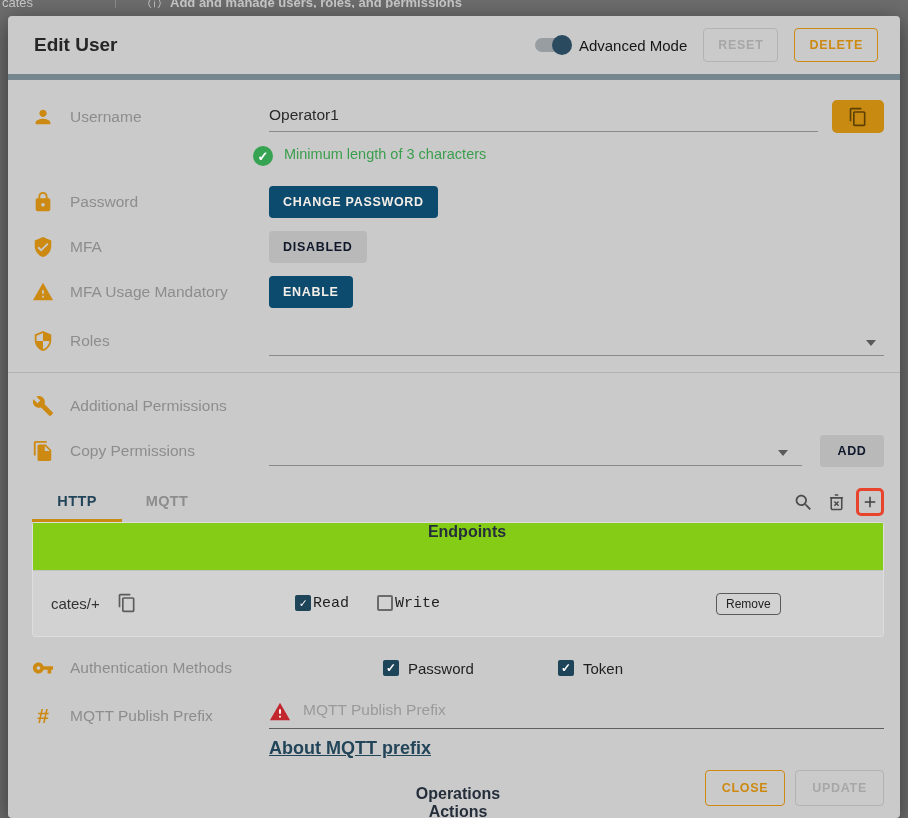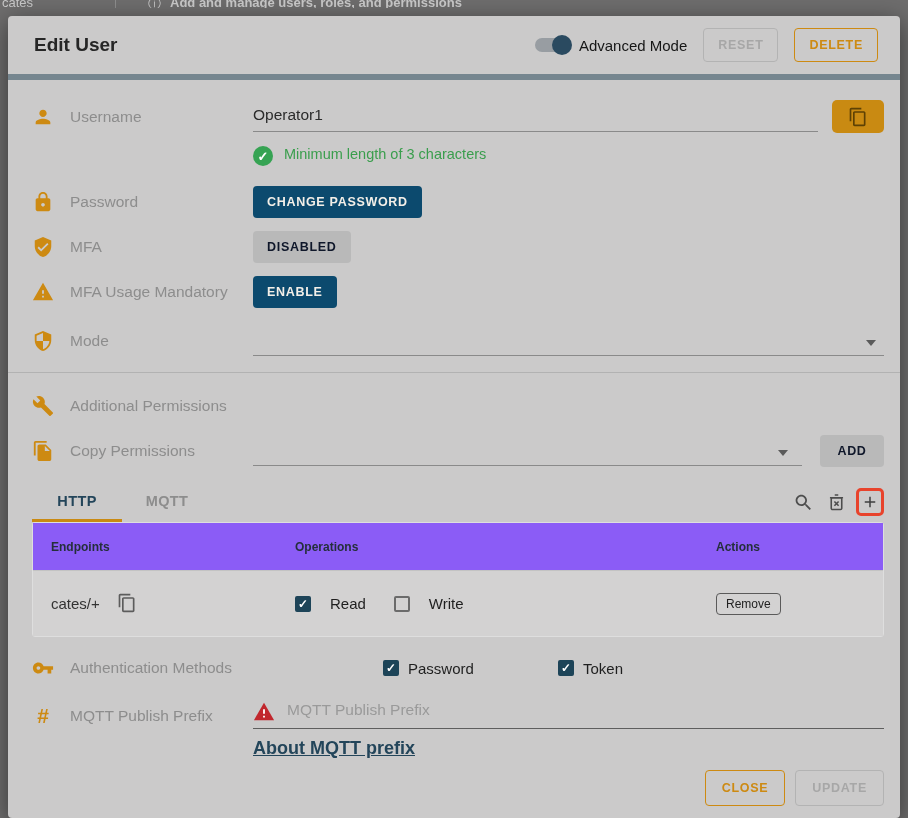--- a/index.html
+++ b/index.html
@@ -30,21 +30,21 @@
   .btn.gray-outline{color:#a7a7a7;border-color:#b3b3b3;}
   .btn.orange-outline{color:#cd8a12;border-color:#cd8a12;}
   .header-divider{height:6px;background:#76868f;flex-shrink:0;}
 
   
   .body{flex:1;display:flex;flex-direction:column;padding:20px 16px 12px 24px;overflow:hidden;}
   .row{display:flex;align-items:center;}
   .row-label{width:221px;display:flex;align-items:center;gap:16px;flex-shrink:0;color:#8d8d8d;font-size:15.5px;}
   .icon{width:22px;height:22px;color:#cd8a12;display:inline-flex;flex-shrink:0;}
   .icon svg{width:100%;height:100%;}
-  .row-field{flex:1;position:relative;}
+  .row-field{flex:1;position:relative;margin-left:16px;}
 
   .underline{border-bottom:1px solid #8a8a8a;display:flex;align-items:flex-end;}
   .text-input{width:100%;background:transparent;border:none;outline:none;font-family:inherit;
               font-size:15.5px;color:#2b2b2b;padding:4px 0 7px;}
   .text-input::placeholder{color:#9a9a9a;opacity:1;}
   .copy-btn{width:52px;height:33px;background:#c98a12;border:none;border-radius:5px;color:#5d4104;
             display:flex;align-items:center;justify-content:center;margin-left:14px;cursor:pointer;}
   .copy-btn svg{width:20px;height:20px;}
 
   .validation{margin:13px 0 0 221px;display:flex;align-items:flex-start;gap:11px;color:#3a9e4d;font-size:14.5px;}
@@ -68,31 +68,31 @@
   .tab.active{color:#23455a;border-bottom-color:#c98a12;}
   .tab-icons{margin-left:auto;display:flex;align-items:center;gap:7px;padding-bottom:6px;}
   .icon-btn{width:26px;height:26px;display:flex;align-items:center;justify-content:center;background:none;
             border:none;color:#4d4d4d;cursor:pointer;padding:0;}
   .icon-btn svg{width:21px;height:21px;}
   .icon-btn.add-box{border:3px solid #e8432c;border-radius:5px;width:28px;height:28px;color:#3f3f3f;}
   .icon-btn.add-box svg{width:18px;height:18px;}
 
   
   .perm-table{border:1px solid #dedede;border-radius:3px;flex-shrink:0;}
-  .thead{display:flex;align-items:center;background:#8b5cf6;height:47px;font-weight:bold;color:#252f3b;font-size:12px;}
+  .thead{display:flex;align-items:center;background:#84cc16;height:47px;font-weight:bold;color:#252f3b;font-size:16px;flex-direction:column;}
   .tcol1{flex:0 0 262px;padding-left:18px;}
   .tcol2{flex:1;}
   .tcol3{flex:0 0 167px;}
   .trow{display:flex;align-items:center;height:66px;background:#d3d2d2;border-top:1px solid #c3c3c3;
         font-size:15px;color:#333;}
   .endpoint-cell{display:flex;align-items:center;gap:16px;}
   .endpoint-copy{background:none;border:none;color:#5c5c5c;cursor:pointer;width:22px;height:22px;padding:0;}
   .endpoint-copy svg{width:20px;height:20px;}
   .ops-cell{display:flex;align-items:center;gap:28px;}
-  .cb-group{display:flex;align-items:flex-end;gap:19px;cursor:pointer;}
+  .cb-group{display:flex;align-items:flex-start;gap:2px;cursor:pointer;font-family:Liberation Mono, monospace;}
   .cb{width:16px;height:16px;border:2px solid #6b6b6b;border-radius:2px;background:transparent;flex-shrink:0;}
   .cb.checked{background:#1d4458;border-color:#1d4458;color:#fff;display:flex;align-items:center;justify-content:center;}
   .cb.checked::after{content:"✓";font-size:12px;font-weight:bold;}
   .cb-label{font-size:15px;color:#1f1f1f;}
   .remove-btn{border:1px solid #5a5a5a;border-radius:4px;background:transparent;font-family:inherit;
               font-size:12px;color:#222;padding:3px 9px;cursor:pointer;}
 
   
   .auth-row{margin-top:20px;align-items:center;}
   .auth-opts{flex:1;display:flex;padding-left:130px;}
@@ -217,21 +217,21 @@
         </div>
       </div>
 
       <div class="row" style="margin-top:18px;">
         <div class="row-label">
           <span class="icon">
             <svg viewBox="0 0 24 24" fill="currentColor">
                 <path d="M12 1 3 5v6c0 5.55 3.84 10.74 9 12 5.16-1.26 9-6.45 9-12V5l-9-4zm0 10.99h7c-.53 4.12-3.28 7.79-7 8.94V12H5V6.3l7-3.11v8.8z"></path>
               </svg>
           </span>
-          <span>Mode</span>
+          <span>Roles</span>
         </div>
         <div class="row-field">
           <div class="underline" style="height:30px;">
             <span class="text-input"></span>
           </div>
           <span class="caret"></span>
         </div>
       </div>
 
       <div class="section-divider"></div>

